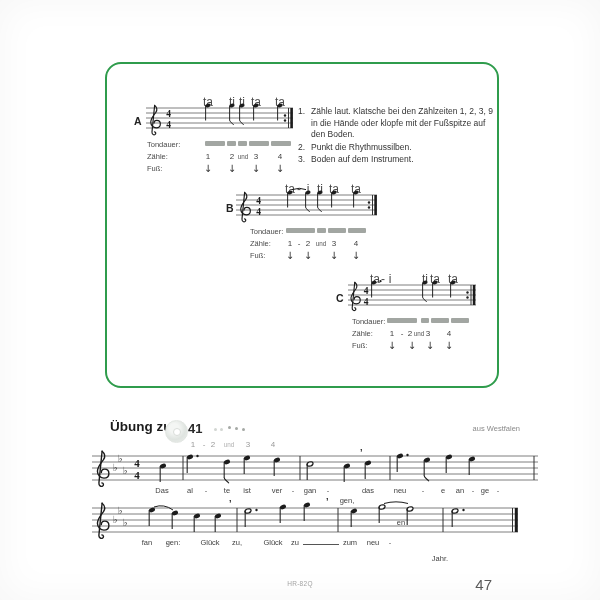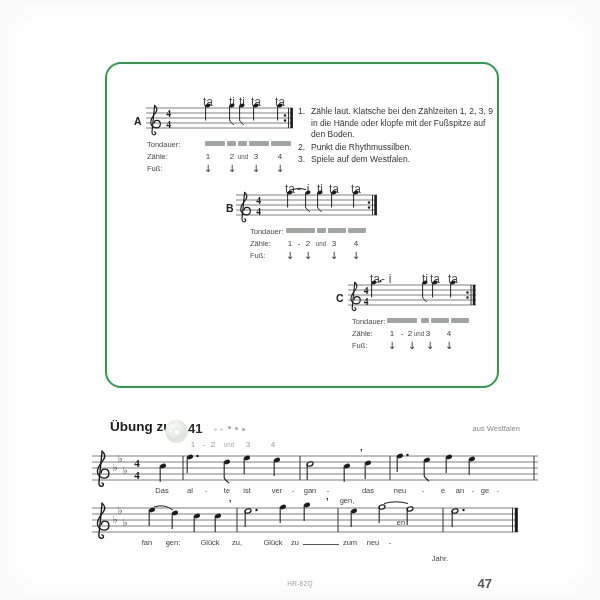--- a/index.html
+++ b/index.html
@@ -47,21 +47,21 @@
   .sl line{stroke:#5d5d5d;stroke-width:0.8;}
   .bl{stroke:#333;stroke-width:1;}
   .ts{font-family:"Liberation Serif",serif;font-weight:bold;fill:#1c1c1c;text-anchor:middle;}
   .flat{font-family:"DejaVu Sans",sans-serif;fill:#1c1c1c;text-anchor:middle;}
   .tie{fill:none;stroke:#1c1c1c;stroke-width:1;}
   .breath{font-family:"Liberation Sans",sans-serif;font-weight:bold;fill:#1c1c1c;}
   .rep{fill:#1c1c1c;}
   
   .footer-code{position:absolute;left:260px;top:580px;width:80px;text-align:center;
                font-size:6.5px;color:#a3a3a3;letter-spacing:.3px;}
-  .page-num{position:absolute;right:108px;top:576px;font-size:13px;font-weight:bold;color:#5a5a5a;}
+  .page-num{position:absolute;right:108px;top:576px;font-size:15px;font-weight:normal;color:#5a5a5a;}
 </style>
 </head>
 <body>
 
 <svg width="0" height="0" style="position:absolute" aria-hidden="true">
   <defs>
     <g id="gclef" fill="none" stroke="#1a1a1a" stroke-width="1.5" stroke-linecap="round">
       <path d="M13 3 C16 5.5 16.5 9 14.5 12 C10.5 17 8 20.5 8 24.5 C8 29 11.5 31.8 15 31.8 C18.3 31.8 20.3 29.6 20.3 26.8 C20.3 24 18.3 22.2 15.8 22.2 C13.6 22.2 12.2 23.8 12.2 25.8"></path>
       <path d="M13 3 L9.6 37 C9.3 40 11.8 41.4 13.5 40.4 C15.1 39.4 14.6 37 12.8 37"></path>
     </g>
@@ -147,21 +147,21 @@
     <div class="instr-item">
       <span class="instr-num">1.</span>
       <span class="instr-text">Zähle laut. Klatsche bei den Zählzeiten 1, 2, 3, 9 in die Hände oder klopfe mit der Fußspitze auf den Boden.</span>
     </div>
     <div class="instr-item">
       <span class="instr-num">2.</span>
       <span class="instr-text">Punkt die Rhythmussilben.</span>
     </div>
     <div class="instr-item">
       <span class="instr-num">3.</span>
-      <span class="instr-text">Spiele auf dem Westfalen.</span>
+      <span class="instr-text">Boden auf dem Instrument.</span>
     </div>
   </div>
 
   <div class="ex" style="left:220px;top:182px;width:162px;height:92px">
     <span class="ex-label" style="left:6px;top:20px">B</span>
     <span class="syl" style="left:70px;top:0">ta</span>
     <span class="syl" style="left:79px;top:0">-</span>
     <span class="syl" style="left:88px;top:0">i</span>
     <span class="syl" style="left:100px;top:0">ti</span>
     <span class="syl" style="left:114px;top:0">ta</span>

